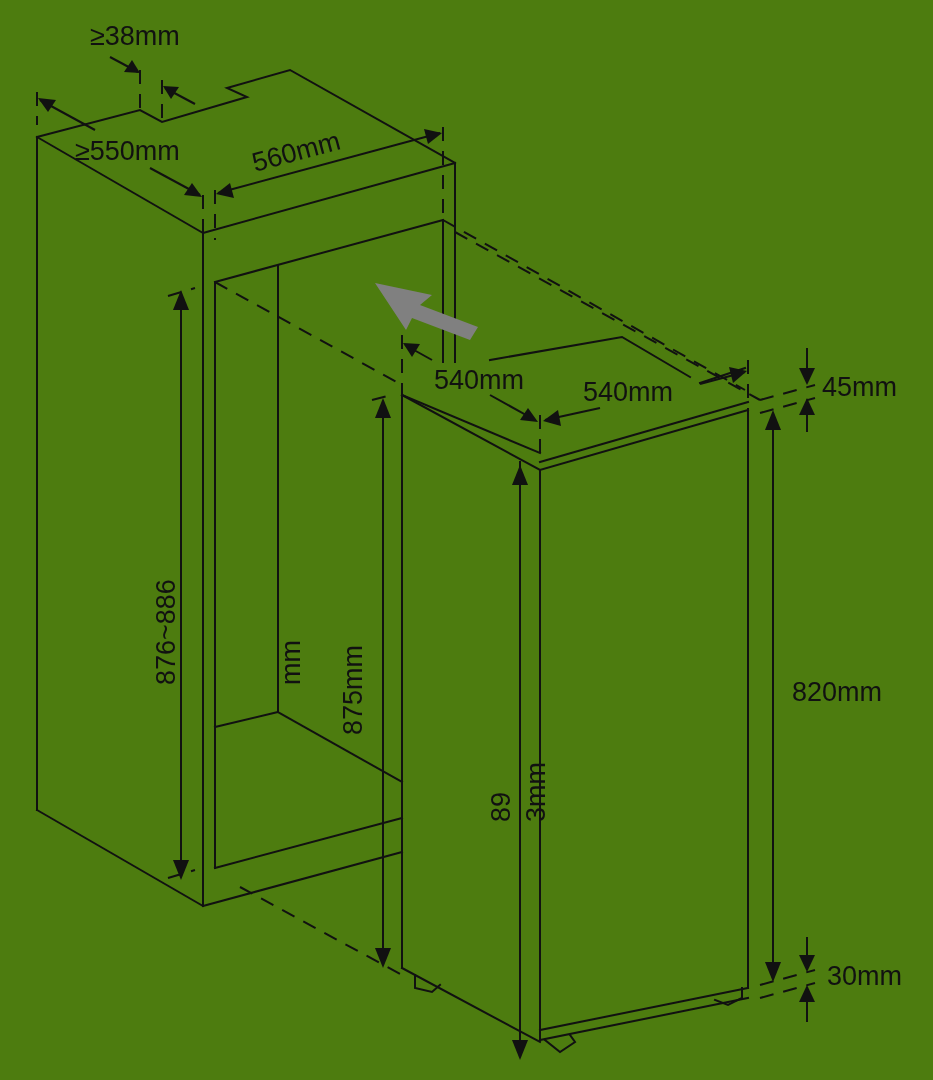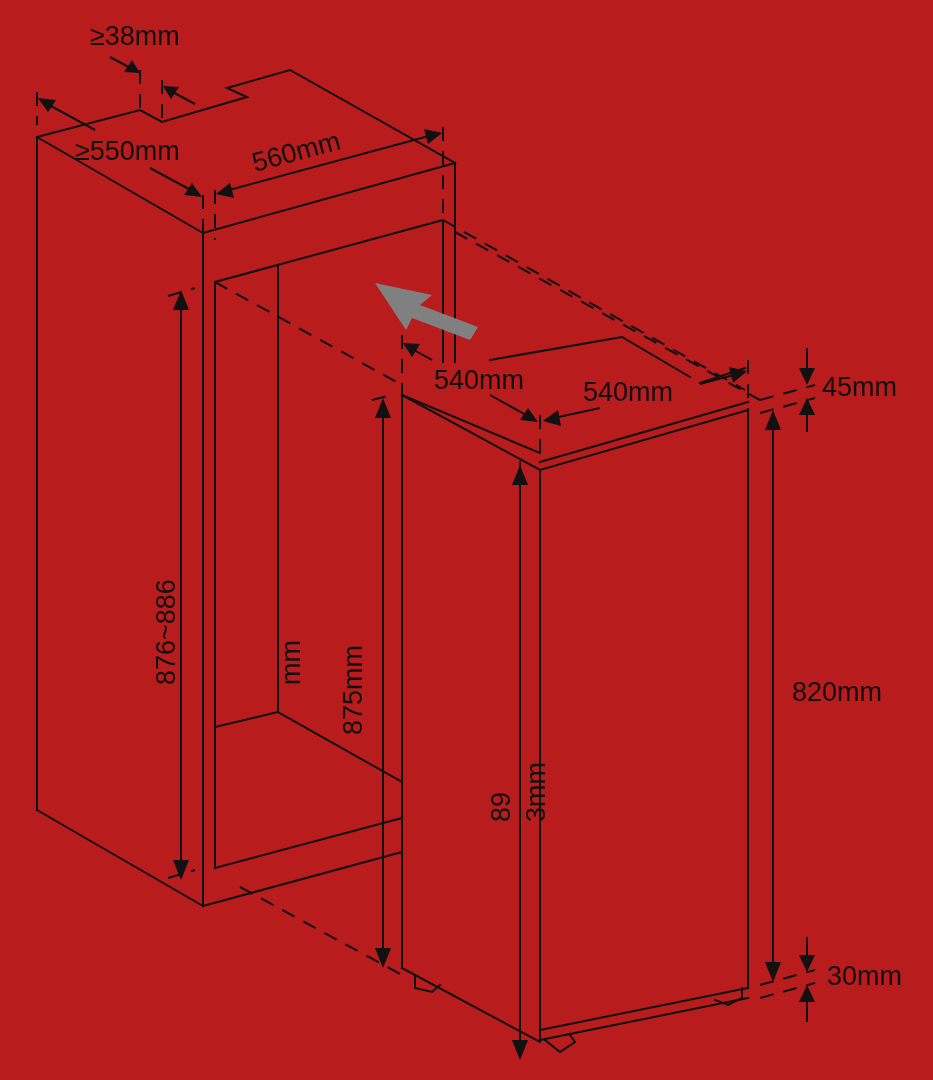--- a/index.html
+++ b/index.html
@@ -1,16 +1,16 @@
 <!DOCTYPE html>
 <html><head>
 <meta charset="utf-8">
 <style>
   html, body { margin: 0; padding: 0; background: #ffffff; }
-  #stage { position: relative; width: 933px; height: 1080px; overflow: hidden; background: #b91c1c; }
+  #stage { position: relative; width: 933px; height: 1080px; overflow: hidden; background: #4d7c0f; }
   svg { position: absolute; left: 0; top: 0; }
   .ln { stroke: #111111; stroke-width: 2; fill: none; stroke-linecap: square; }
   .dash { stroke: #111111; stroke-width: 2; fill: none; stroke-dasharray: 14 10; }
   .dim { stroke: #111111; stroke-width: 2; fill: none; }
   .ah { fill: #111111; }
   .lbl { font-family: "Liberation Sans", sans-serif; font-size: 27px; fill: #111111; }
 </style>
 </head>
 <body>
 

